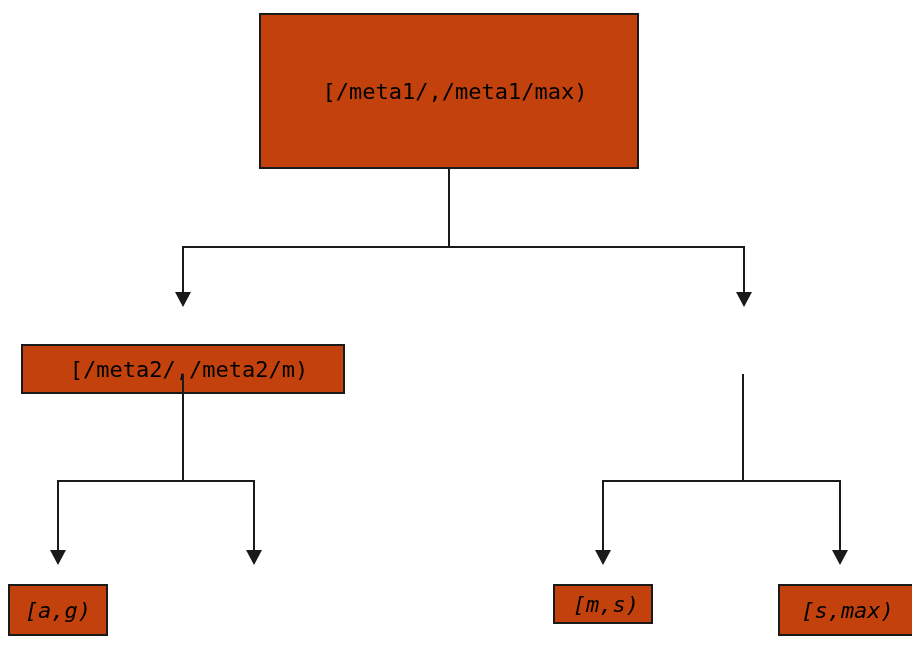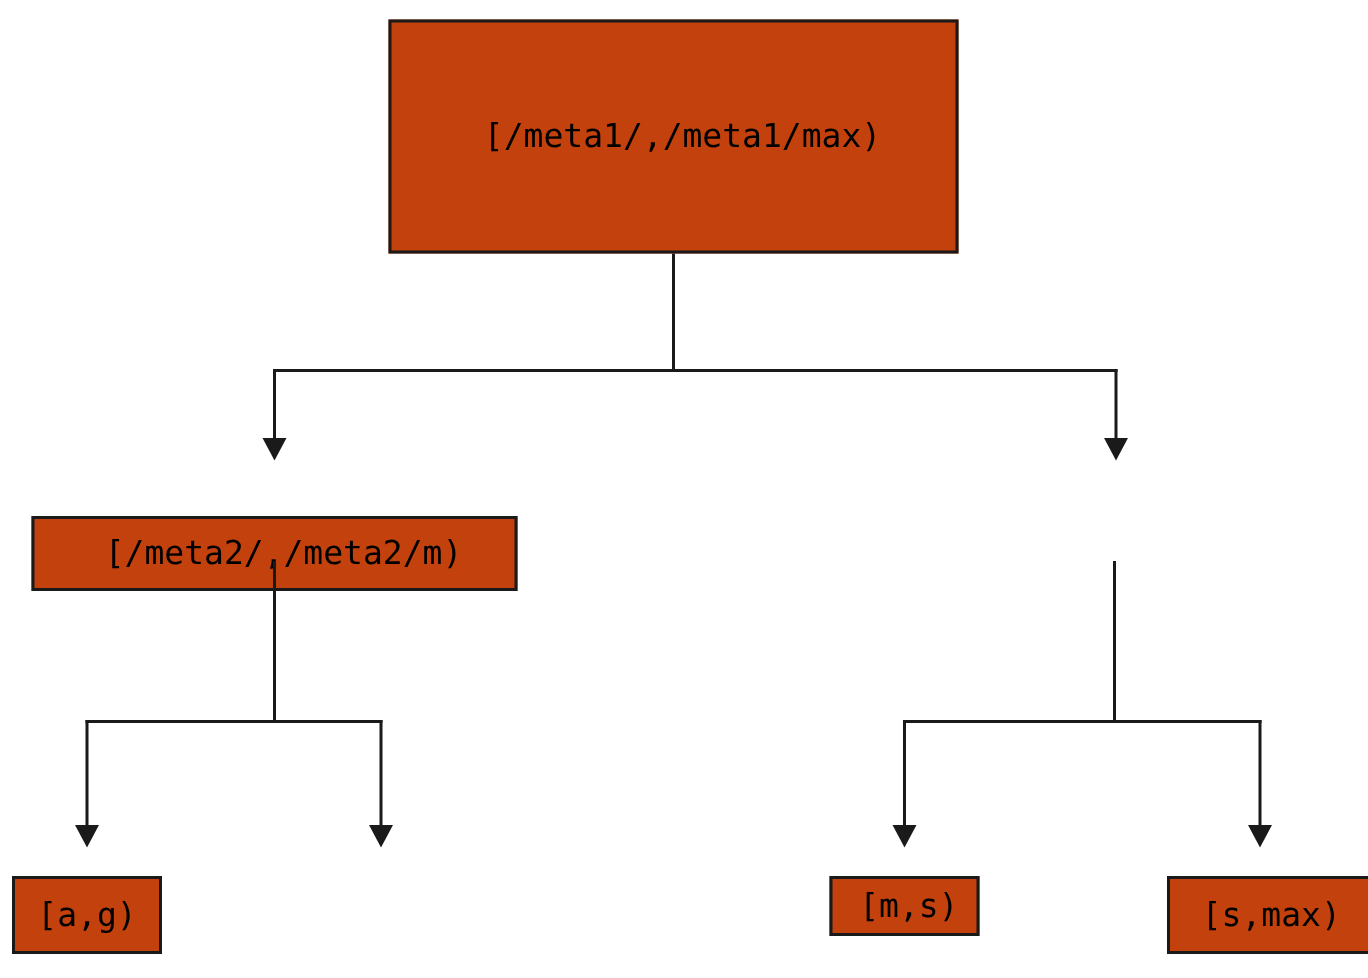--- a/index.html
+++ b/index.html
@@ -23,20 +23,21 @@
     background: #c2410c;
     display: flex;
     align-items: center;
     justify-content: center;
     font-size: 22px;
     white-space: nowrap;
     padding-left: 12px;
   }
   .node.leaf {
     padding-right: 12px;
+    font-style: italic;
   }
   .vline {
     position: absolute;
     width: 2px;
     background: #1a1a1a;
   }
   .hline {
     position: absolute;
     height: 2px;
     background: #1a1a1a;

